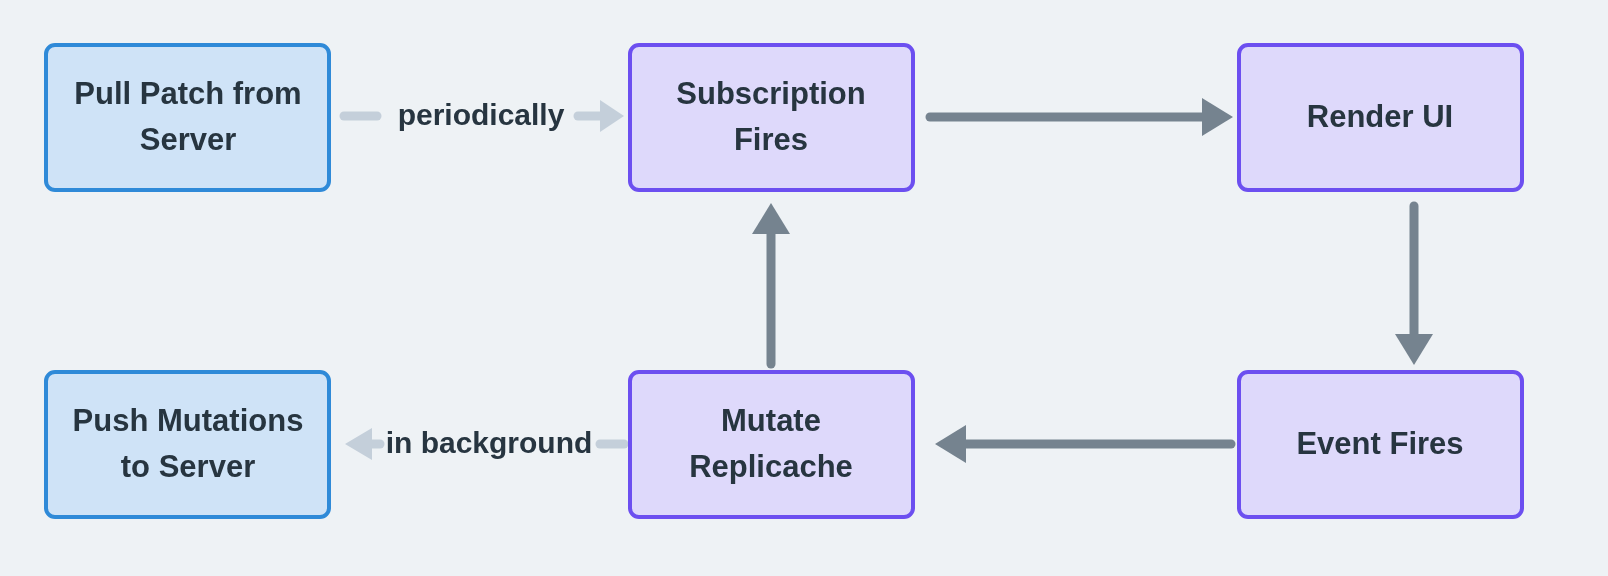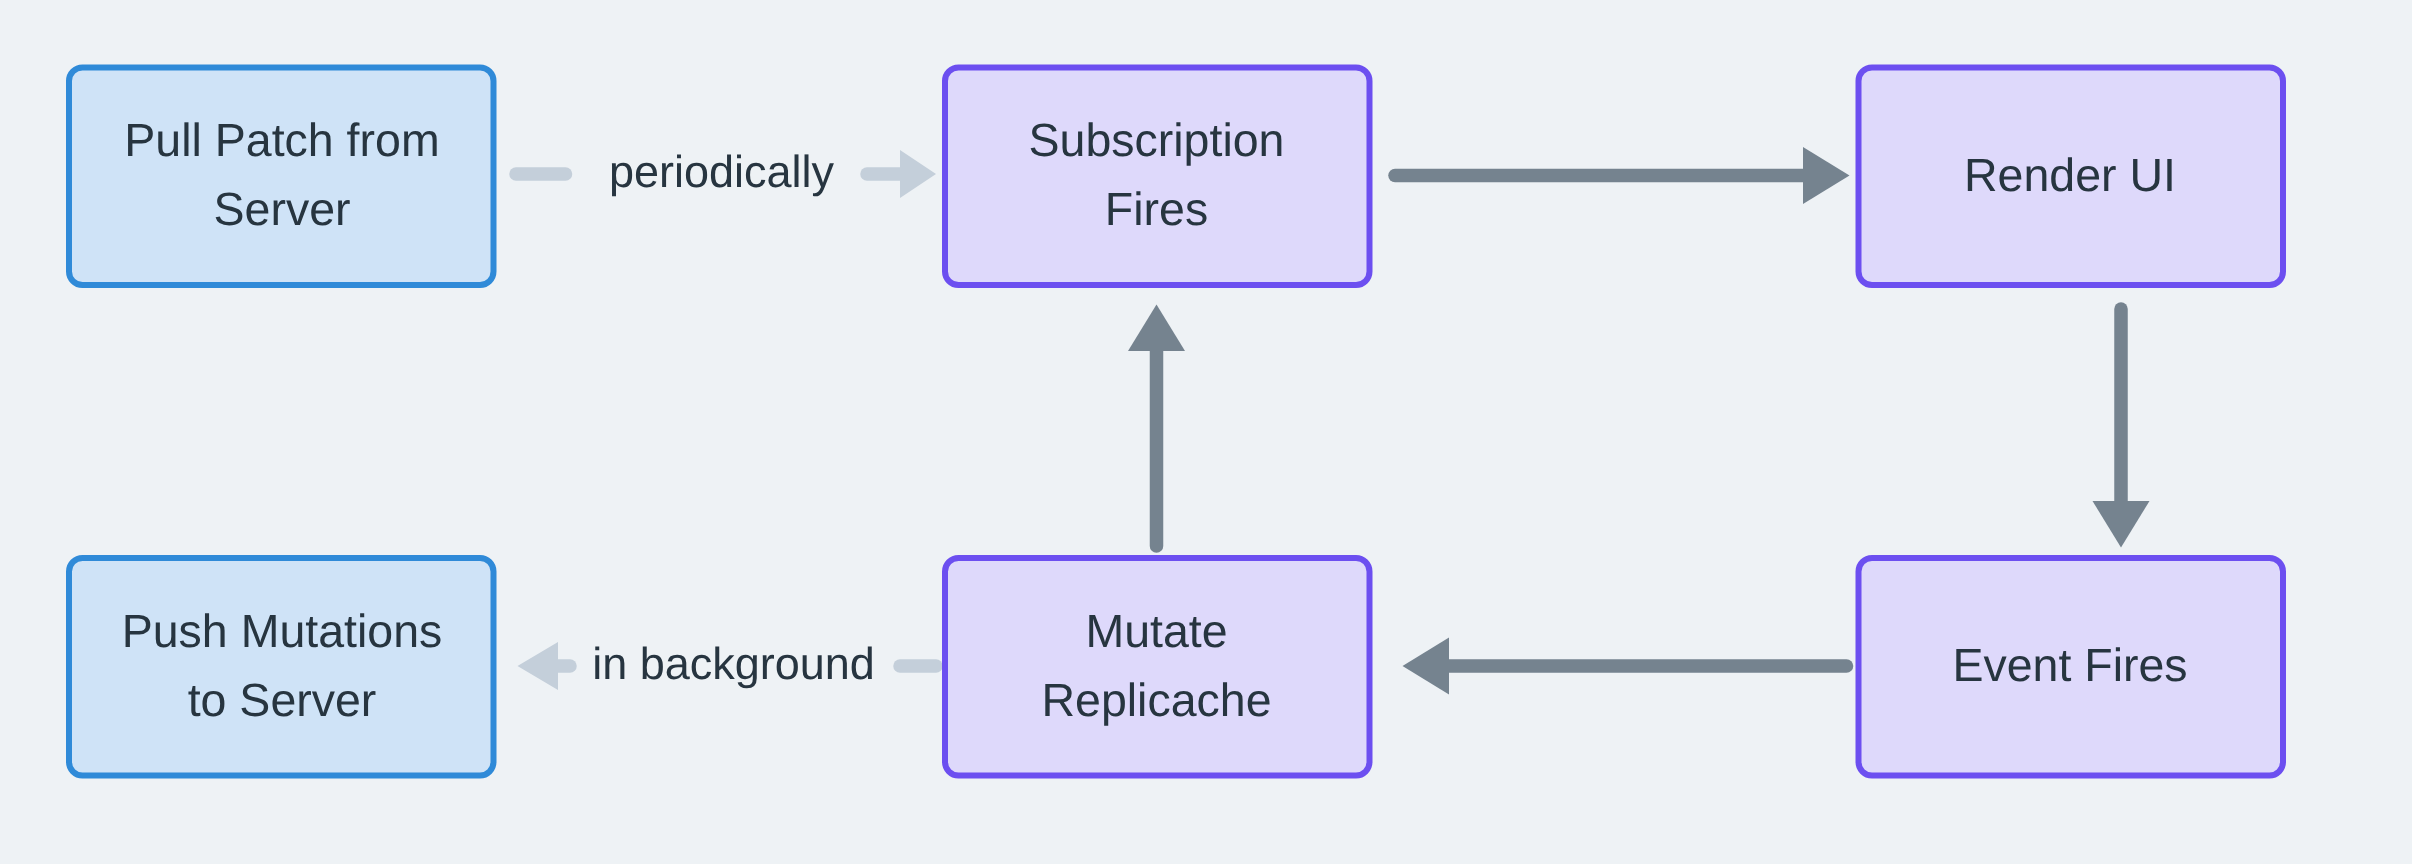--- a/index.html
+++ b/index.html
@@ -10,20 +10,21 @@
     width: 1608px;
     height: 576px;
     background: #eef2f5;
     font-family: "Liberation Sans", sans-serif;
     overflow: hidden;
   }
   #diagram {
     position: relative;
     width: 1608px;
     height: 428px;
+    font-weight: bold;
   }
   svg.flow {
     position: absolute;
     top: 0;
     left: 0;
     width: 1608px;
     height: 576px;
     display: block;
   }
   .node-rect {

